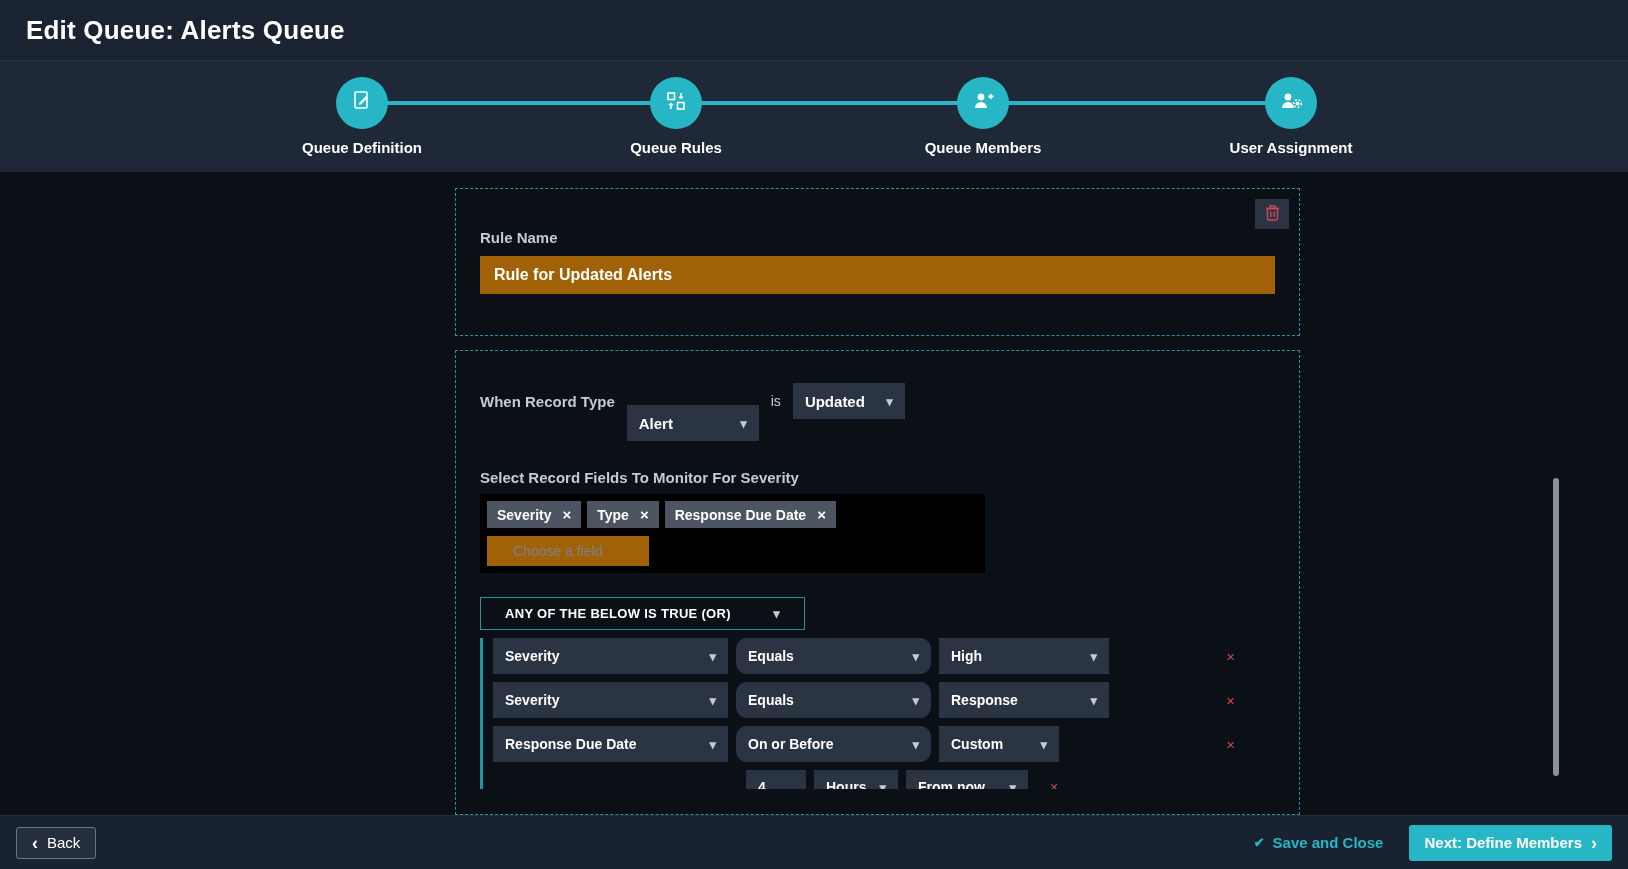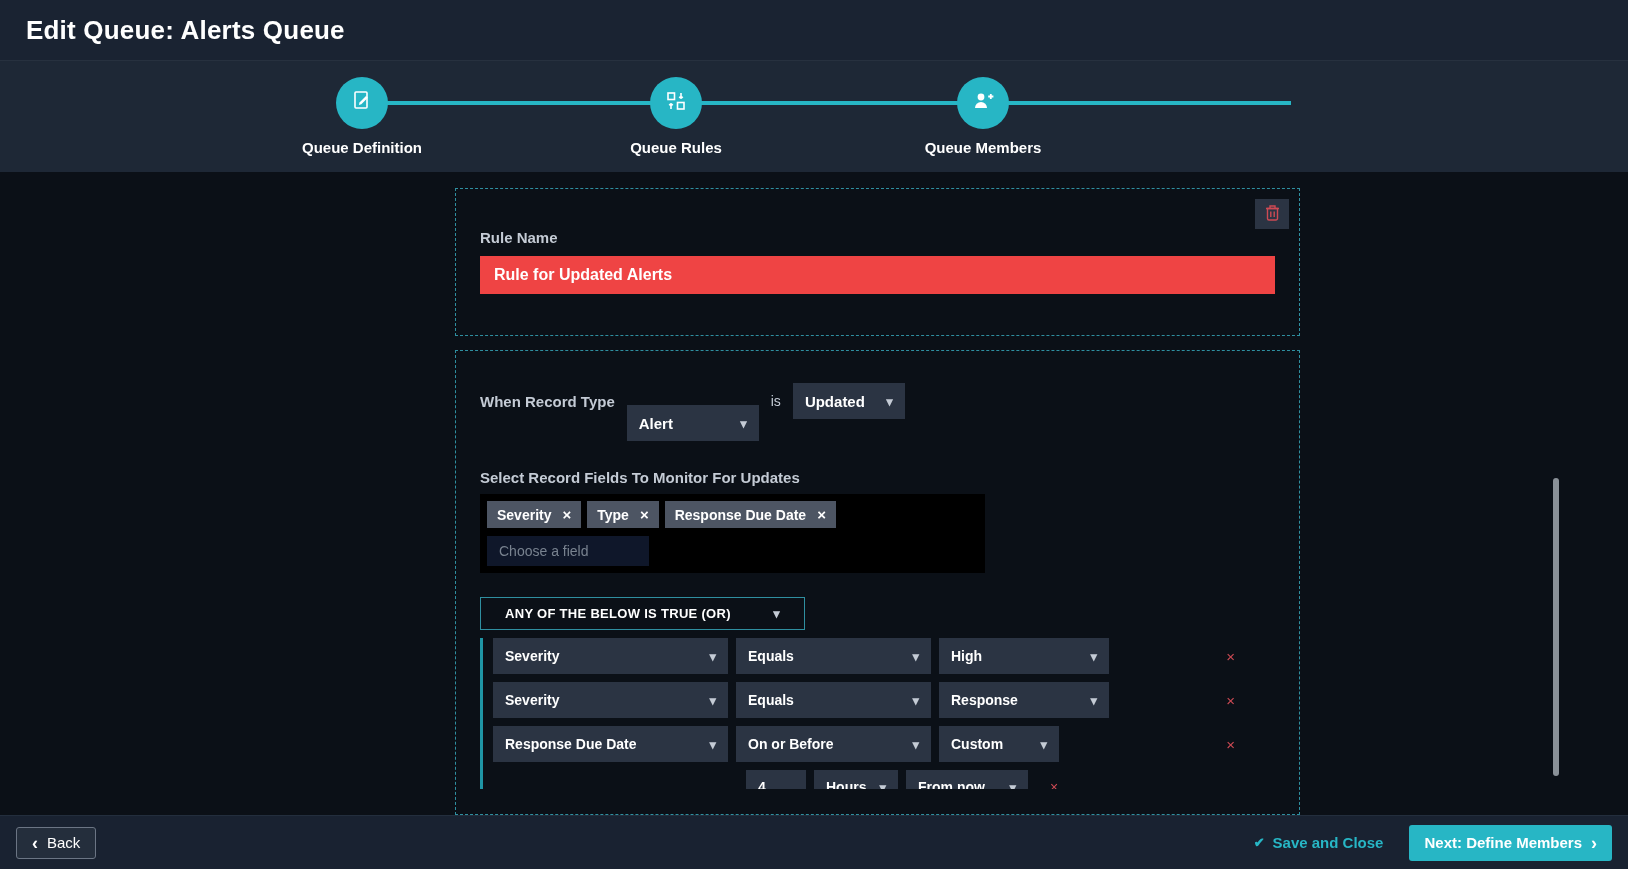--- a/index.html
+++ b/index.html
@@ -21,53 +21,53 @@
 
   
   .main { position:relative; height:643px; }
   .panel { position:absolute; left:455px; top:16px; width:845px; }
   .dashed-box { border:1px dashed #2f8fa0; }
   .box1 { position:relative; height:148px; padding:10px 24px; }
   .trash-btn { position:absolute; top:10px; right:10px; width:34px; height:30px; background:#2b3443;
                border:none; display:flex; align-items:center; justify-content:center; cursor:pointer; }
   .field-label { color:#c4cbd5; font-size:15px; font-weight:600; }
   .rule-name-label { margin-top:30px; margin-bottom:10px; }
-  .text-input { width:100%; height:38px; background:#ef4444; border:none; color:#fff; font-size:16px;
+  .text-input { width:100%; height:38px; background:#a16207; border:none; color:#fff; font-size:16px;
                 font-weight:700; padding:0 14px; font-family:inherit; outline:none; }
 
   .box2 { margin-top:14px; height:465px; padding:10px 24px 0; overflow:hidden; }
   .box2-inner { height:428px; overflow:hidden; }
 
   .when-row { display:flex; align-items:center; gap:12px; }
   .select { height:36px; background:#2b3443; display:flex; align-items:center; justify-content:space-between;
             padding:0 12px; color:#fff; font-weight:700; font-size:15px; cursor:pointer; }
   .chev { color:#c4cbd5; font-size:13px; margin-left:10px; }
   .sel-alert { width:132px;margin-top:44px; }
   .sel-updated { width:112px; }
   .is-text { color:#c4cbd5; font-size:14px; }
 
   .fields-label { margin-top:28px; }
   .chips-box { margin-top:8px; width:505px; min-height:77px; background:#000; padding:7px; }
   .chips-row { display:flex; gap:6px; flex-wrap:wrap; }
   .chip { background:#4d5563; color:#fff; font-size:14px; font-weight:700; padding:5px 10px;
           display:flex; align-items:center; gap:11px; cursor:pointer; }
   .chip-close { font-weight:700; font-size:15px; cursor:pointer; }
-  .chip-input { margin-top:8px; width:162px; height:30px; background:#0f172a; border:none; color:#c4cbd5;
-                font-size:14px; padding:0 12px; font-family:inherit; outline:none; }
+  .chip-input { margin-top:8px; width:162px; height:30px; background:#a16207; border:none; color:#c4cbd5;
+                font-size:14px; padding:0 26px; font-family:inherit; outline:none; }
   .chip-input::placeholder { color:#78828f; }
 
   .group-op { margin-top:24px; width:325px; height:33px; border:1px solid #2f8fa0; background:transparent;
               display:flex; align-items:center; justify-content:space-between; padding:0 24px;
               color:#fff; font-size:13px; font-weight:700; letter-spacing:.3px; cursor:pointer; }
 
   .rows-group { margin-top:8px; border-left:3px solid #1f95a5; padding-left:10px; }
   .cond-row { display:flex; align-items:center; gap:8px; margin-bottom:8px; padding-right:40px; }
   .dd { height:36px; background:#2b3443; display:flex; align-items:center; justify-content:space-between;
         padding:0 12px; color:#fff; font-size:14px; font-weight:700; cursor:pointer; }
-  .dd-field { width:235px; } .dd-op { width:195px; } .dd-val { width:170px; } .dd-val-sm { width:120px; }
+  .dd-field { width:235px; } .dd-op { width:195px;border-radius:11px; } .dd-val { width:170px; } .dd-val-sm { width:120px; }
   .row-delete { margin-left:auto; color:#cd4a54; font-size:15px; font-weight:400; cursor:pointer; }
 
   .custom-row { display:flex; align-items:center; gap:8px; margin-left:253px; margin-top:4px; margin-bottom:10px; }
   .custom-row .dd, .custom-row .num-input { height:34px; }
   .num-input { width:60px; background:#2b3443; border:none; color:#fff; font-size:14px; font-weight:700;
                padding:0 12px; font-family:inherit; outline:none; }
   .dd-unit { width:84px; } .dd-dir { width:122px; }
   .custom-delete { margin-left:14px; color:#cd4a54; font-size:14px; cursor:pointer; }
 
   .add-links { display:flex; gap:70px; margin-top:22px; margin-left:10px; }
@@ -132,20 +132,33 @@
             <rect x="4" y="4" width="6.5" height="6.5"></rect>
             <rect x="13.5" y="13.5" width="6.5" height="6.5"></rect>
             <path d="M17 4v5.5M17 9.5l-1.8-1.8M17 9.5l1.8-1.8"></path>
             <path d="M7 20v-5.5M7 14.5l-1.8 1.8M7 14.5l1.8 1.8"></path>
           </svg>
         </span>
       </div>
       <div class="step-label">Queue Rules</div>
     </div>
 
+    <div class="step step4">
+      <div class="step-circle">
+        <span>
+          <svg width="24" height="24" viewBox="0 0 24 24" fill="none">
+            <circle cx="9" cy="8" r="3.4" fill="#fff"></circle>
+            <path d="M3 19a6 6 0 0 1 12 0z" fill="#fff"></path>
+            <circle cx="18.5" cy="14.5" r="2" fill="#fff"></circle>
+            <circle cx="18.5" cy="14.5" r="3.8" stroke="#fff" stroke-width="1.4" stroke-dasharray="2 1.7"></circle>
+          </svg>
+        </span>
+      </div>
+      <div class="step-label">User Assignment</div>
+    </div>
   </div>
 
   <div class="main">
     <div class="panel">
 
       <div class="dashed-box box1">
         <button class="trash-btn">
           <span>
             <svg width="15" height="17" viewBox="0 0 15 17" fill="none" stroke="#cd4a54" stroke-width="1.4">
               <path d="M2.5 4.5h10v10a1.5 1.5 0 0 1-1.5 1.5H4a1.5 1.5 0 0 1-1.5-1.5z"></path>
@@ -166,21 +179,21 @@
               <span>Alert</span>
               <span class="chev">▾</span>
             </div>
             <span class="is-text">is</span>
             <div class="select sel-updated">
               <span>Updated</span>
               <span class="chev">▾</span>
             </div>
           </div>
 
-          <div class="field-label fields-label">Select Record Fields To Monitor For Updates</div>
+          <div class="field-label fields-label">Select Record Fields To Monitor For Severity</div>
 
           <div class="chips-box">
             <div class="chips-row">
               <span class="chip">
                 <span>Severity</span>
                 <span class="chip-close">×</span>
               </span>
               <span class="chip">
                 <span>Type</span>
                 <span class="chip-close">×</span>

